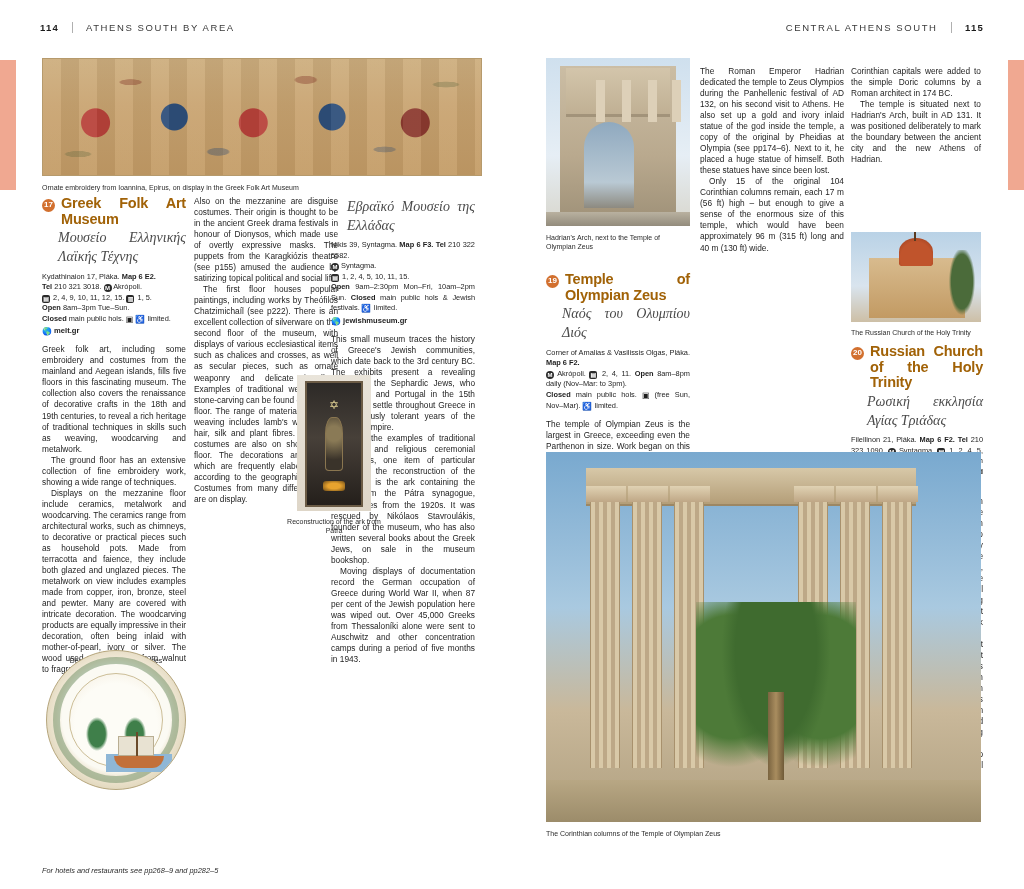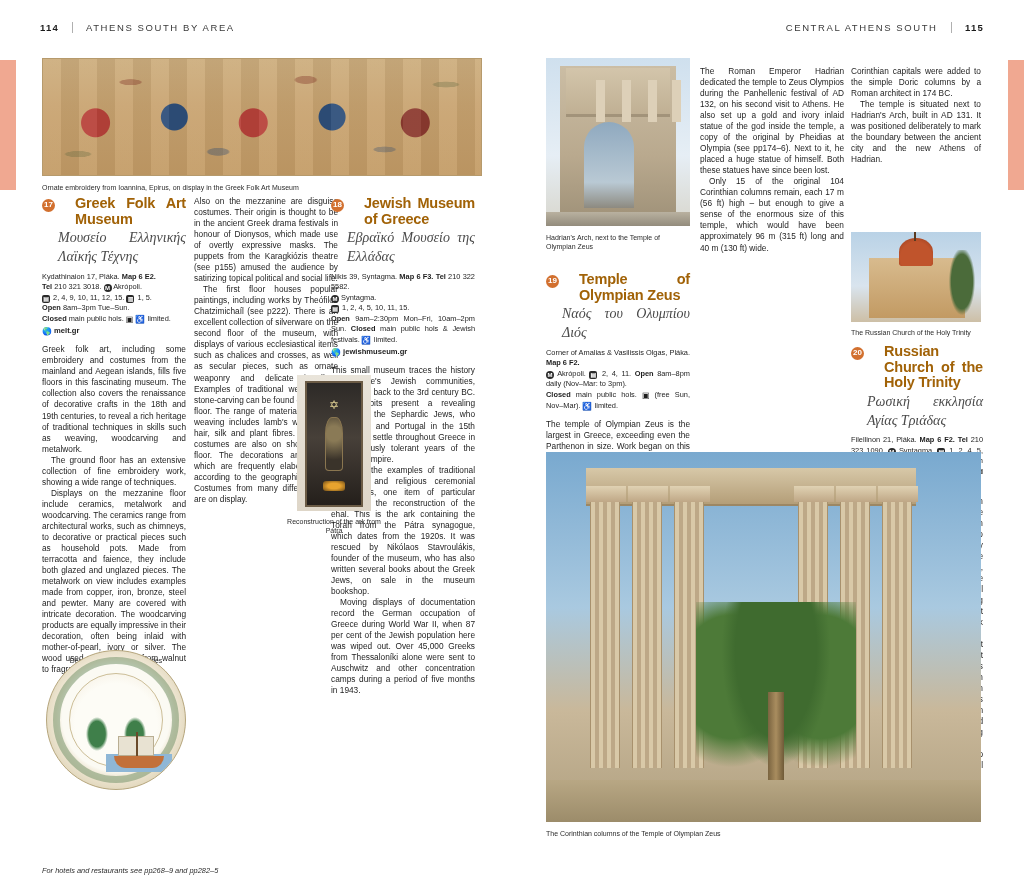--- a/index.html
+++ b/index.html
@@ -70,21 +70,21 @@
   .c2 { left: 194px; }
   .c3 { left: 331px; }
   .c4 { left: 546px; }
   .c5 { left: 700px; }
   .c6 { left: 851px; }
 
   
   .sight-head {
     display: flex;
     align-items: flex-start;
-    gap: 20px;
+    gap: 6px;
     margin-bottom: 1px;
   }
   .num-badge {
     flex: 0 0 auto;
     width: 13px; height: 13px;
     border-radius: 50%;
     background: #d2702f;
     color: #fff;
     font-size: 8px;
     font-weight: bold;
@@ -450,24 +450,20 @@
     <p>The ground floor has an extensive collection of fine embroidery work, showing a wide range of techniques.</p>
     <p>Displays on the mezzanine floor include ceramics, metalwork and woodcarving. The ceramics range from architectural works, such as chimneys, to decorative or practical pieces such as household pots. Made from terracotta and faience, they include both glazed and unglazed pieces. The metalwork on view includes examples made from copper, iron, bronze, steel and pewter. Many are covered with intricate decoration. The woodcarving products are equally impressive in their decoration, often being inlaid with mother-of-pearl, ivory or silver. The wood used varies widely, from walnut to fragrant cedar and wild olive.</p>
   </div>
 
   <div class="col c2">
     <p class="first">Also on the mezzanine are disguise costumes. Their origin is thought to be in the ancient Greek drama festivals in honour of Dionysos, which made use of overtly expressive masks. The puppets from the Karagkiózis theatre (see p155) amused the audience by satirizing topical political and social life.</p>
     <p>The first floor houses popular paintings, including works by Theófilos Chatzimichaíl (see p222). There is an excellent collection of silverware on the second floor of the museum, with displays of various ecclesiastical items such as chalices and crosses, as well as secular pieces, such as ornate weaponry and delicate jewellery. Examples of traditional weaving and stone-carving can be found on the third floor. The range of materials used for weaving includes lamb's wool, goat's hair, silk and plant fibres. Traditional costumes are also on show on this floor. The decorations and design, which are frequently elaborate, vary according to the geographical region. Costumes from many different areas are on display.</p>
   </div>
 
   <div class="col c3">
-    <div class="sight-head">
-      <div class="num-badge">18</div>
-      <h2 class="sight-title">Jewish Museum of Greece</h2>
-    </div>
     <div class="sight-greek">Εβραϊκό Μουσείο της Ελλάδας</div>
     <div class="info">
       <span>Nikis 39, Syntagma.</span>
       <span class="mapref">Map 6 F3.</span>
       <b>Tel</b>
       <span>210 322 5582.</span><br>
       <span class="icon-circ">M</span>
       <span>Syntagma.</span><br>
       <span class="icon-sq">▤</span>
       <span>1, 2, 4, 5, 10, 11, 15.</span><br>

